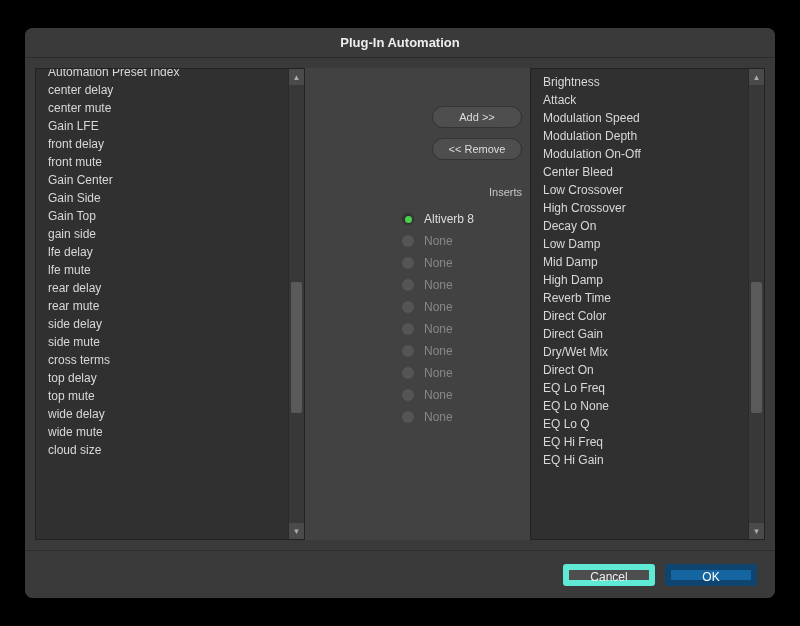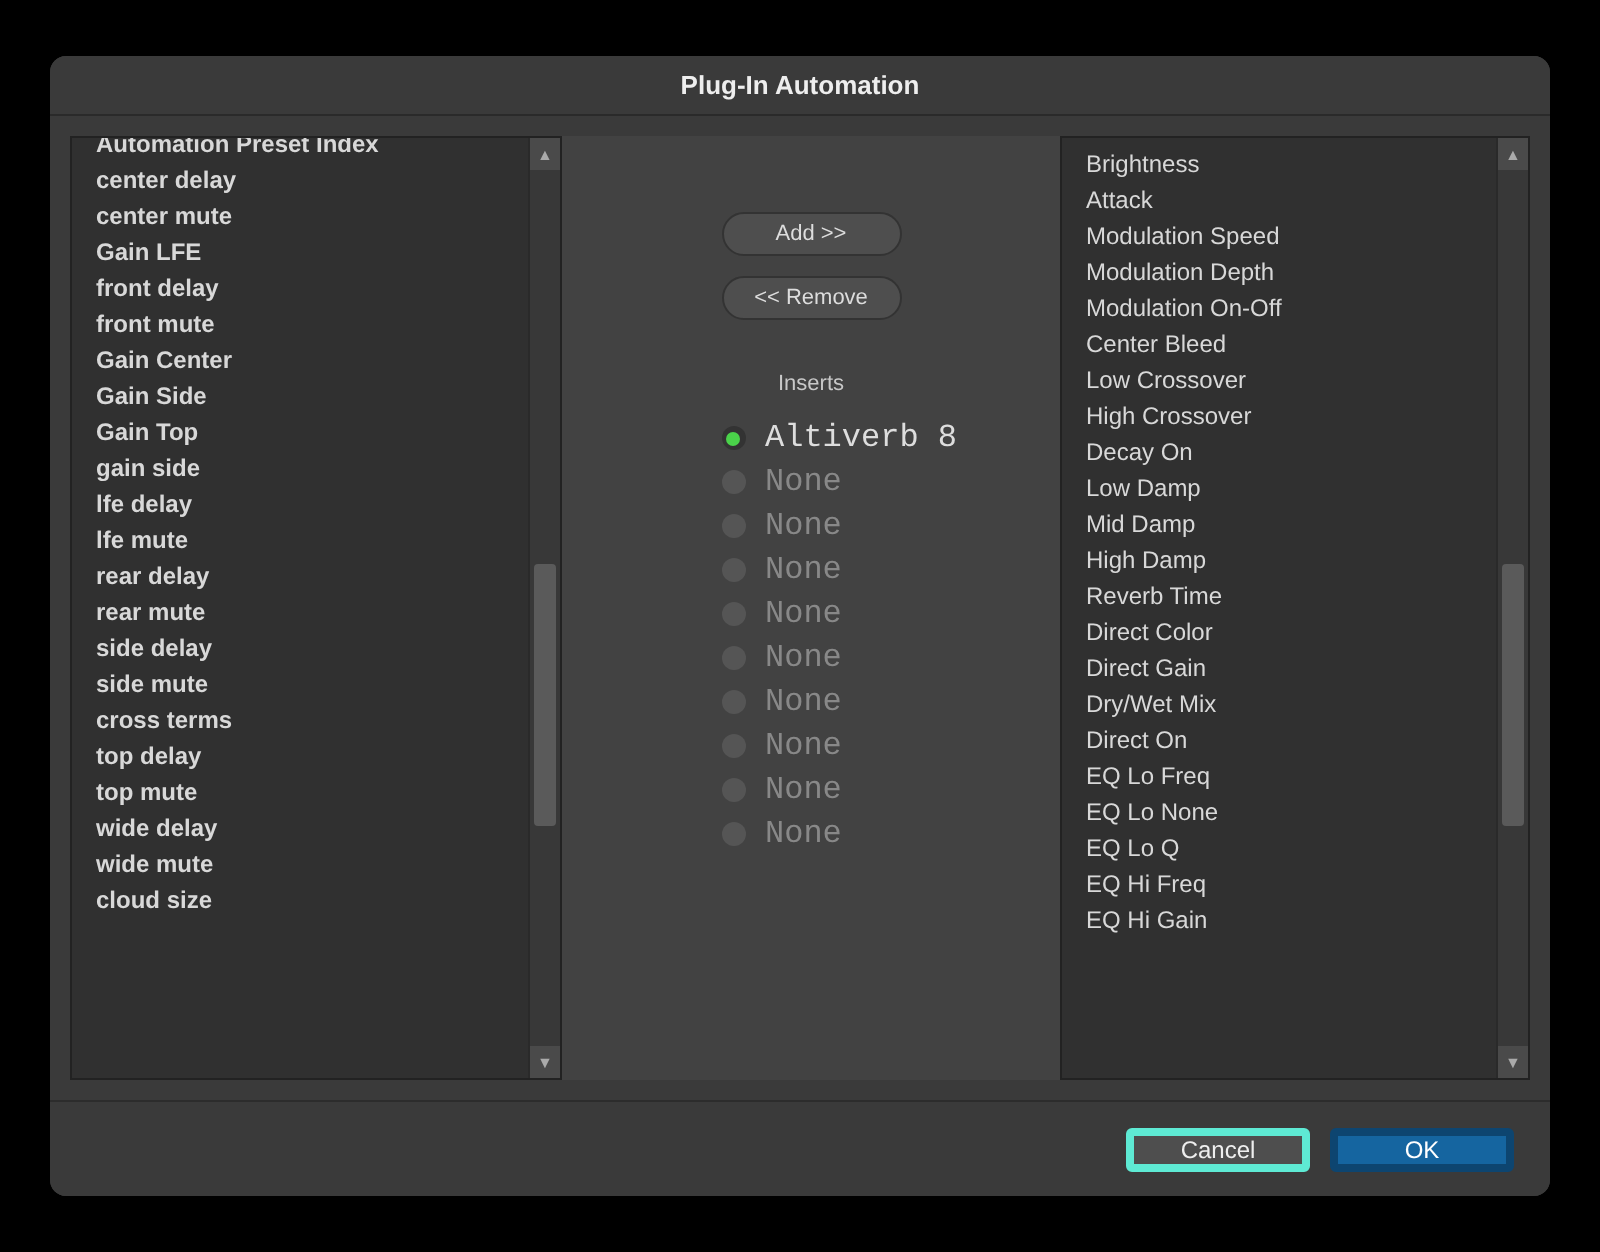--- a/index.html
+++ b/index.html
@@ -42,27 +42,27 @@
       display: flex;
       gap: 0;
       overflow: hidden;
     }
     .panel {
       background: #303030;
       border: 1px solid #222;
       display: flex;
       flex-direction: column;
     }
-    .panel-left { width: 246px; margin-right: 8px; font-weight: bold; }
+    .panel-left { width: 270px; margin-right: 8px; }
     .panel-right { width: 235px; margin-left: 8px; }
     .center-col {
       flex: 1;
       display: flex;
       flex-direction: column;
-      align-items: center;
+      align-items: flex-end;
       padding-top: 38px;
     }
     .listwrap {
       flex: 1;
       display: flex;
       overflow: hidden;
     }
     .list {
       flex: 1;
       padding: 4px 0 4px 12px;
@@ -121,23 +121,22 @@
       color: #c8c8c8;
       font-size: 11px;
     }
     .insert-row {
       display: flex;
       align-items: center;
       gap: 10px;
       height: 22px;
       width: 150px;
       padding-left: 30px;
-      font-size: 16px;
+      font-size: 12px;
       cursor: pointer;
-      font-family: Liberation Mono, monospace;
     }
     .radio {
       width: 12px; height: 12px;
       border-radius: 50%;
       background: #555;
       display: flex;
       align-items: center;
       justify-content: center;
     }
     .radio.active { background: #333; }
@@ -161,21 +160,21 @@
       margin-top: 10px;
     }
     .fbtn {
       width: 92px;
       height: 22px;
       border-radius: 3px;
       display: flex;
       justify-content: center;
       font-size: 12px;
       cursor: pointer;
-      border: 4px solid #5eead4;
+      border: 6px solid #5eead4;
     }
     .fbtn.cancel { background: #4e4e4e; color: #eee; }
     .fbtn.ok { background: #1565a0; color: #fff; border-color: #0d4570; }
   </style>
 </head>
 <body>
 
 <div class="window">
   <div class="titlebar">
     <span>Plug-In Automation</span>

